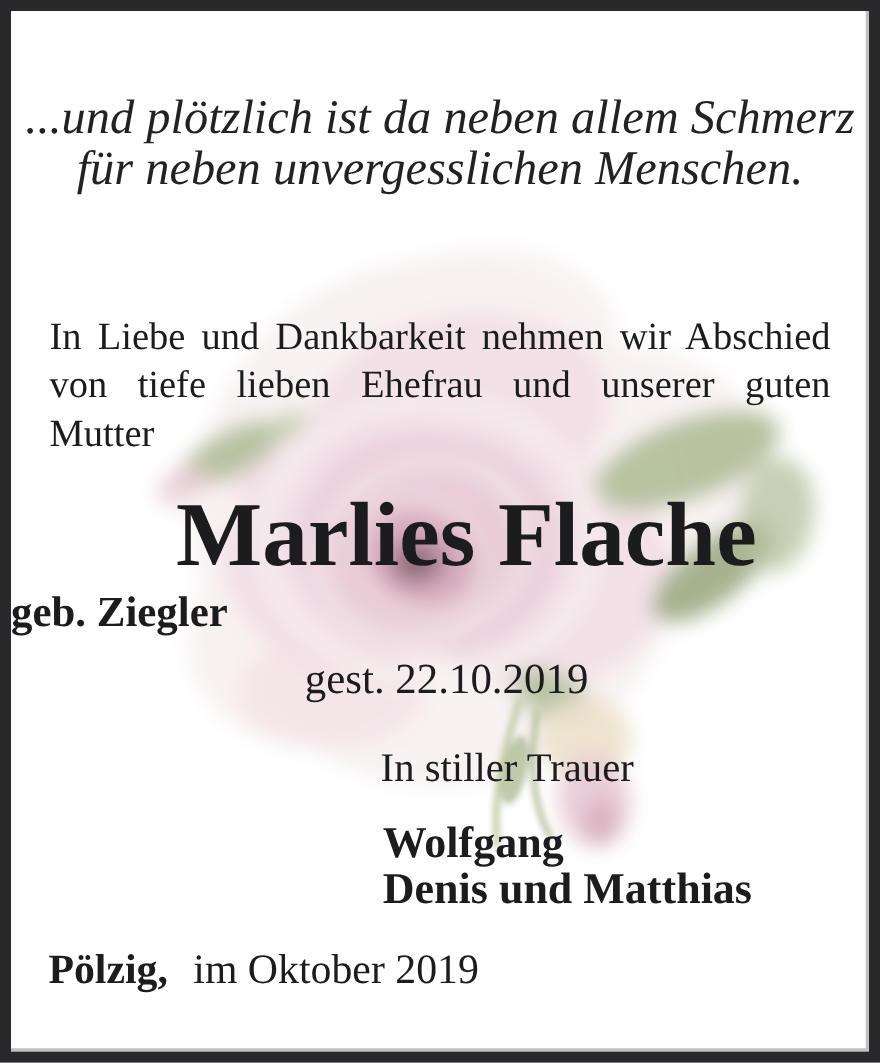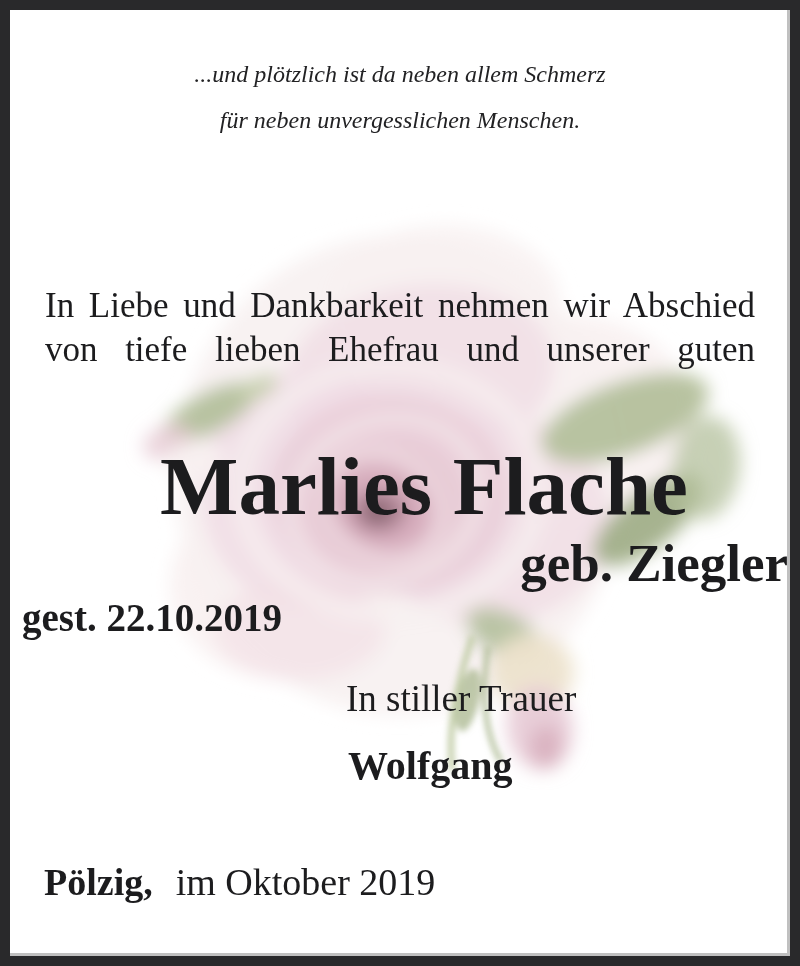--- a/index.html
+++ b/index.html
@@ -15,49 +15,49 @@
     position:absolute;inset:0;
     border:10px solid #29292b;
     box-shadow:inset -3px -3px 0 rgba(150,150,150,.6);
     pointer-events:none;
     z-index:3;
   }
   .rose-art{position:absolute;inset:0;z-index:0;}
   .txt{position:absolute;z-index:2;}
 
   .poem{
-    top:51px;left:10px;right:10px;
+    top:84px;left:10px;right:10px;
     text-align:center;
     font-style:italic;
-    font-size:24px;line-height:46px;
+    font-size:44px;line-height:46px;
     color:#222224;
   }
   .intro{
     top:284px;left:45px;width:710px;
     font-size:35px;line-height:44px;
   }
   .intro .jline{text-align:justify;text-align-last:justify;}
   .intro .lline{text-align:left;}
 
   .name{
     top:445px;left:10px;right:10px;
     text-align:center;
     font-weight:bold;
     font-size:83px;line-height:1;
     letter-spacing:0;
     padding-left:48px;
   }
   .maiden{
-    top:537px;left:10px;right:12px;
-    text-align:right;font-weight:bold;
-    font-size:53px;line-height:1;
+    top:537px;left:10px;right:26px;
+    text-align:left;font-weight:bold;
+    font-size:39px;line-height:1;
   }
   .death{
     top:598px;left:22px;right:10px;
-    font-weight:bold;
+    text-align:center;font-weight:normal;
     font-size:39px;line-height:1;
   }
   .trauer{
     top:680px;left:308px;
     font-size:37px;line-height:1;margin-left:38px;
   }
   .mourners{
     top:745px;left:305px;
     font-weight:bold;
     font-size:40px;line-height:42px;margin-left:43px;
@@ -125,29 +125,31 @@
   </div>
 
   <div class="txt poem">
     <div>...und plötzlich ist da neben allem Schmerz</div>
     <div>für neben unvergesslichen Menschen.</div>
   </div>
 
   <div class="txt intro">
     <div class="jline">In Liebe und Dankbarkeit nehmen wir Abschied</div>
     <div class="jline">von tiefe lieben Ehefrau und unserer guten</div>
+    <div class="lline">Mutter</div>
   </div>
 
   <div class="txt name">Marlies Flache</div>
   <div class="txt maiden">geb. Ziegler</div>
   <div class="txt death">gest. 22.10.2019</div>
 
   <div class="txt trauer">In stiller Trauer</div>
   <div class="txt mourners">
     <div>Wolfgang</div>
+    <div>Denis und Matthias</div>
   </div>
 
   <div class="txt footer">
     <span class="place">Pölzig,</span><span class="when">im Oktober 2019</span>
   </div>
 
   <div class="frame"></div>
 </div>
 
 </body></html>

